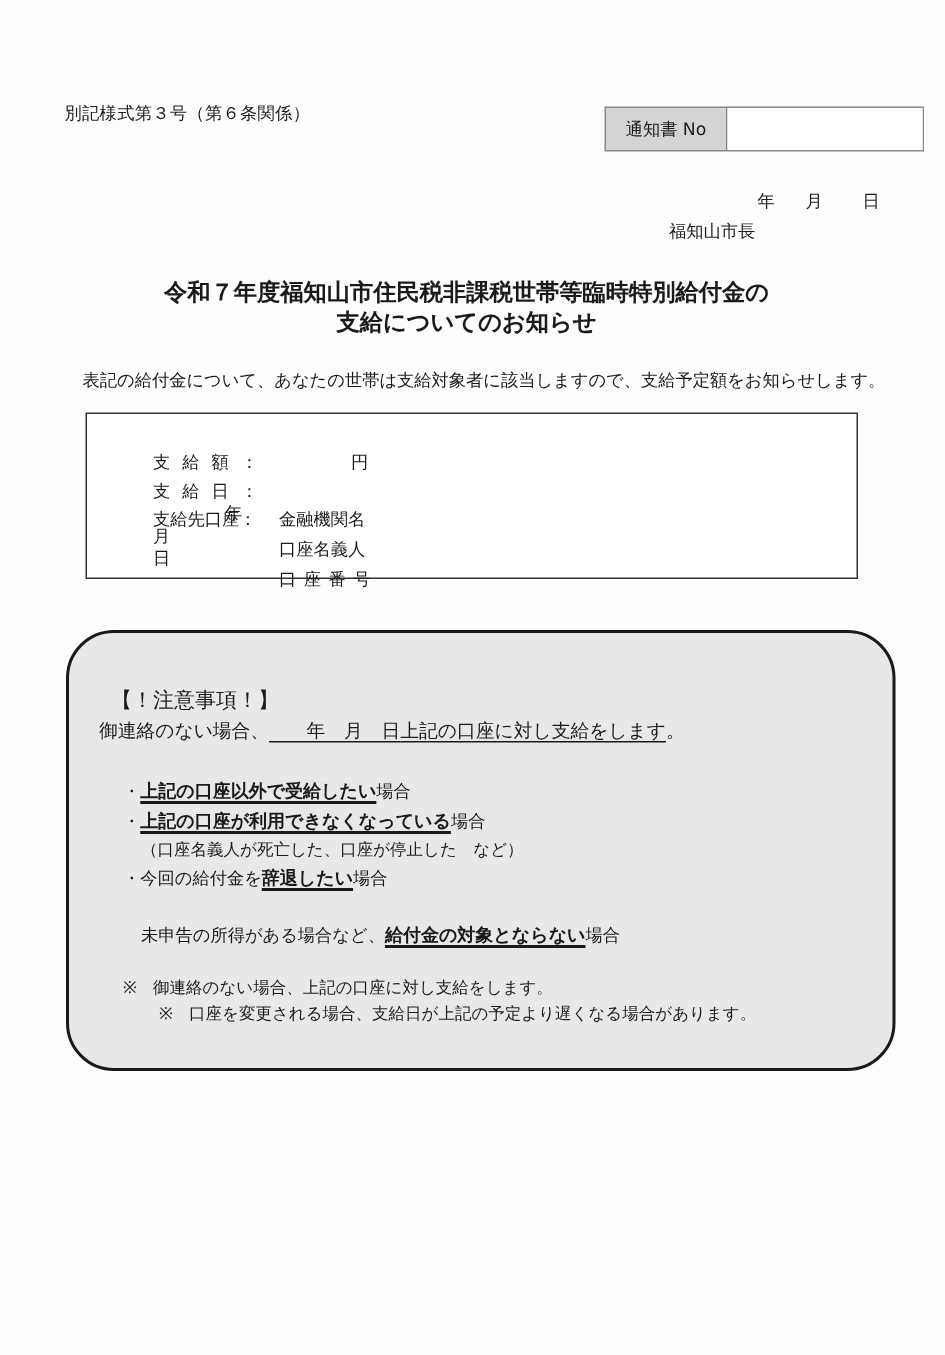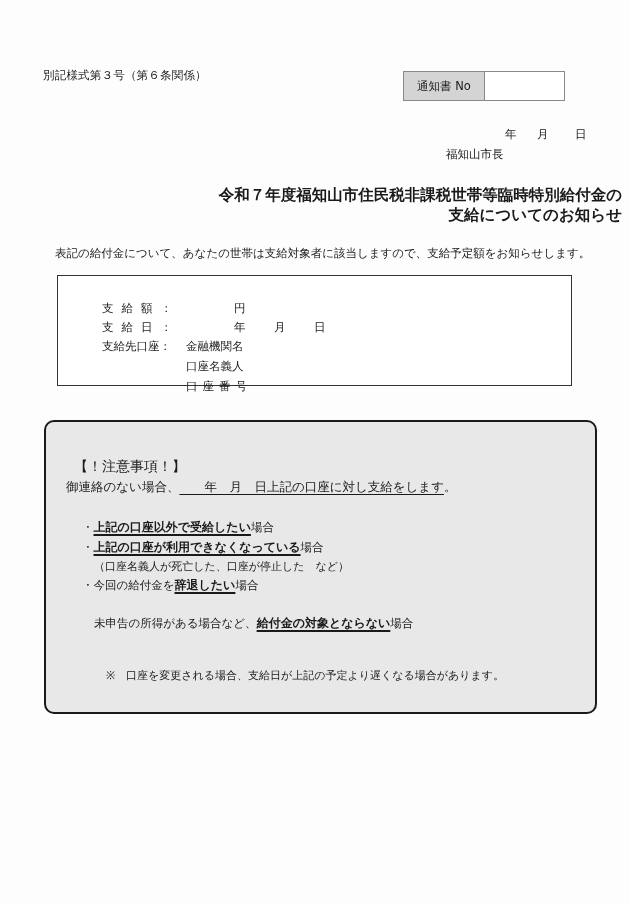--- a/index.html
+++ b/index.html
@@ -8,62 +8,62 @@
     background: #fdfdfd;
     position: relative;
     overflow: hidden;
     font-family: "DejaVu Serif", "Liberation Serif", serif;
     color: #1a1a1a;
   }
   .abs { position: absolute; }
   .form-id { left: 43px; top: 68px; font-size: 11.5px; letter-spacing: 0.2px; }
 
   .notice-no {
-    left: 403px; top: 71px; width: 162px; height: 30px;
+    left: 403px; top: 71px; width: 213px; height: 30px;
     display: flex; border: 1px solid #888; box-sizing: border-box;
   }
   .notice-no .lbl {
     width: 80px; background: #d4d4d4; border-right: 1px solid #888;
     display: flex; align-items: center; justify-content: center;
     font-family: "DejaVu Sans", sans-serif; font-size: 11.5px;
   }
   .notice-no .val { flex: 1; background: #fff; }
 
   .date-line { top: 127px; left: 505px; font-size: 11.5px; display: flex; }
   .date-line span { display: inline-block; }
   .date-line .y { width: 32px; }
   .date-line .m { width: 38px; }
   .issuer { top: 147px; left: 446px; font-size: 11.5px; }
 
   .title {
-    top: 185px; left: 0; width: 622px; text-align: right;
+    top: 185px; left: 0; width: 622px; text-align: center;
     font-family: "DejaVu Sans", sans-serif; font-weight: bold;
     font-size: 15.5px; line-height: 20px;
   }
   .intro { top: 246px; left: 55px; font-size: 11.5px; }
 
   .info-box {
     left: 57px; top: 275px; width: 515px; height: 111px;
     border: 1.5px solid #333; box-sizing: border-box; background: #fff;
   }
   .info-row { position: absolute; font-size: 11.5px; display: flex; margin-top: 16px; }
   .info-row .k { display: inline-block; width: 84px; }
   .r1 { left: 44px; top: 9px; }
-  .r2 { left: 44px; top: 28px; }
+  .r2 { left: 44px; top: 28px; flex-direction: column; }
   .r3 { left: 44px; top: 47px; }
   .r4 { left: 128px; top: 67px; justify-content: center; }
   .r5 { left: 128px; top: 87px; }
   .spaced { letter-spacing: 8px; }
   .spaced2 { letter-spacing: 5px; }
   .yen { margin-left: 48px; }
   .pay-date span { display: inline-block; }
 
   .caution {
     left: 44px; top: 420px; width: 553px; height: 294px;
-    border: 2px solid #1a1a1a; border-radius: 10px; box-sizing: border-box;
+    border: 2px solid #1a1a1a; border-radius: 32px; box-sizing: border-box;
     background: #e8e8e8;
   }
   .c-head { left: 28px; top: 36px; font-family: "DejaVu Sans", sans-serif; font-size: 14px; }
   .c-lead { left: 20px; top: 57px; font-size: 12.5px; }
   .uline { text-decoration: underline; text-underline-offset: 3px; }
   .blank-date { display: inline-block; text-decoration: underline; text-underline-offset: 3px; white-space: pre; }
 
   .c-item { position: absolute; left: 36px; font-size: 11.5px; }
   .c-item .em { font-weight: bold; text-decoration: underline; text-underline-offset: 3px; text-decoration-thickness: 1.5px; font-family: "DejaVu Sans", sans-serif; font-size: 12px; }
   .ci1 { top: 97px; }
@@ -137,16 +137,19 @@
     <span>・</span><span class="em">上記の口座が利用できなくなっている</span><span>場合</span>
   </div>
   <div class="c-item ci3">（口座名義人が死亡した、口座が停止した　など）</div>
   <div class="c-item ci4">
     <span>・</span><span>今回の給付金を</span><span class="em">辞退したい</span><span>場合</span>
   </div>
   <div class="c-item ci6">
     <span>未申告の所得がある場合など、</span><span class="em">給付金の対象とならない</span><span>場合</span>
   </div>
 
+  <div class="note n1">
+    <span class="mark">※</span><span>御連絡のない場合、上記の口座に対し支給をします。</span>
+  </div>
   <div class="note n2">
     <span class="mark">※</span><span>口座を変更される場合、支給日が上記の予定より遅くなる場合があります。</span>
   </div>
 </div>
 
 </body></html>

